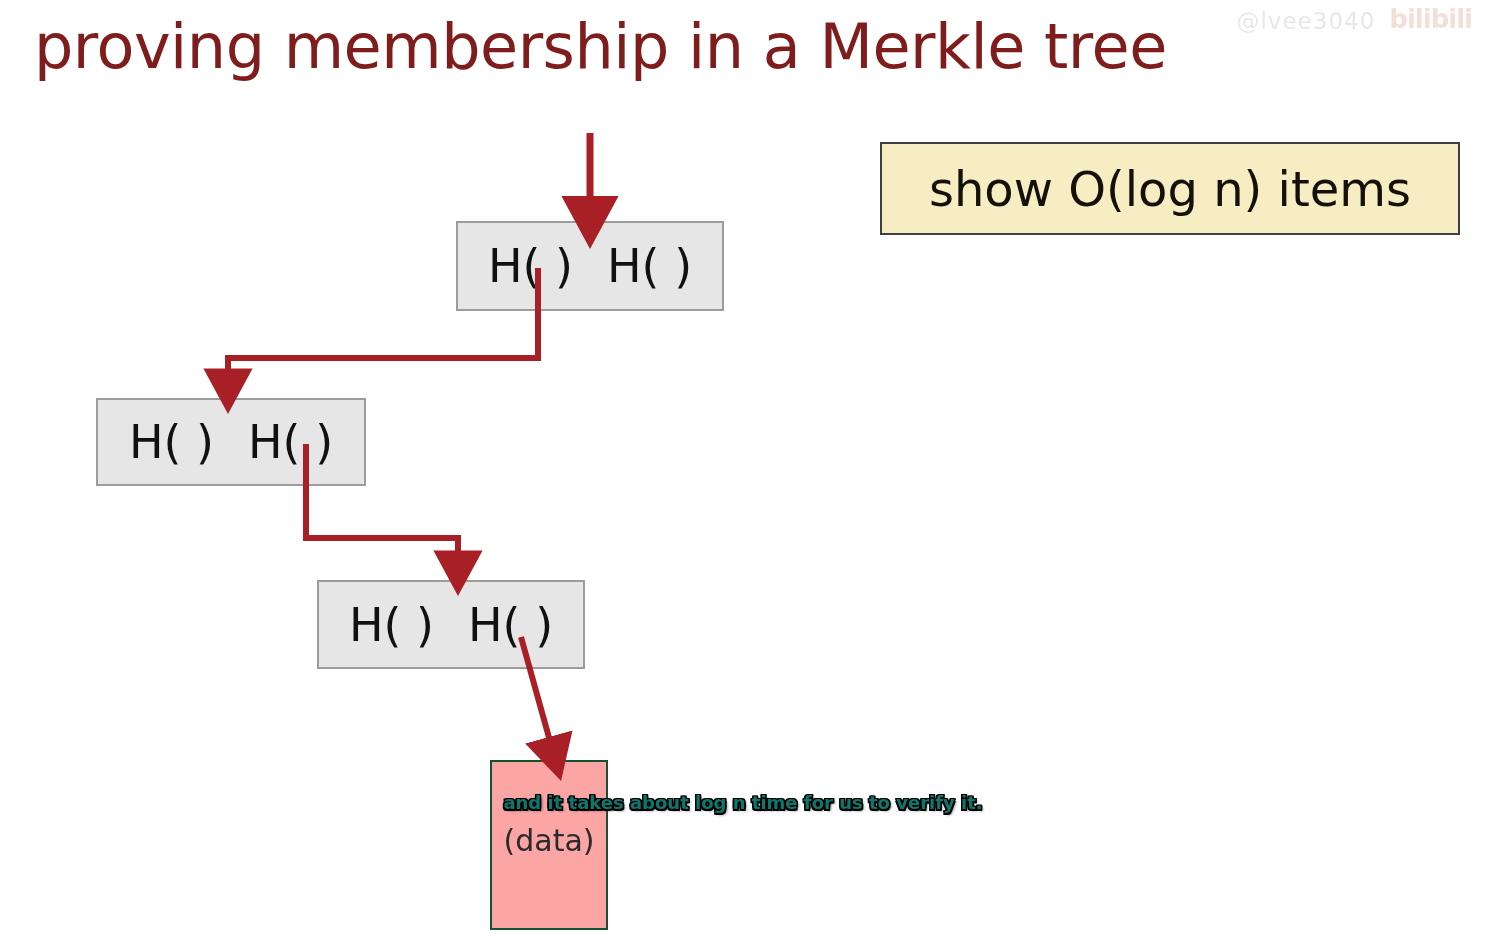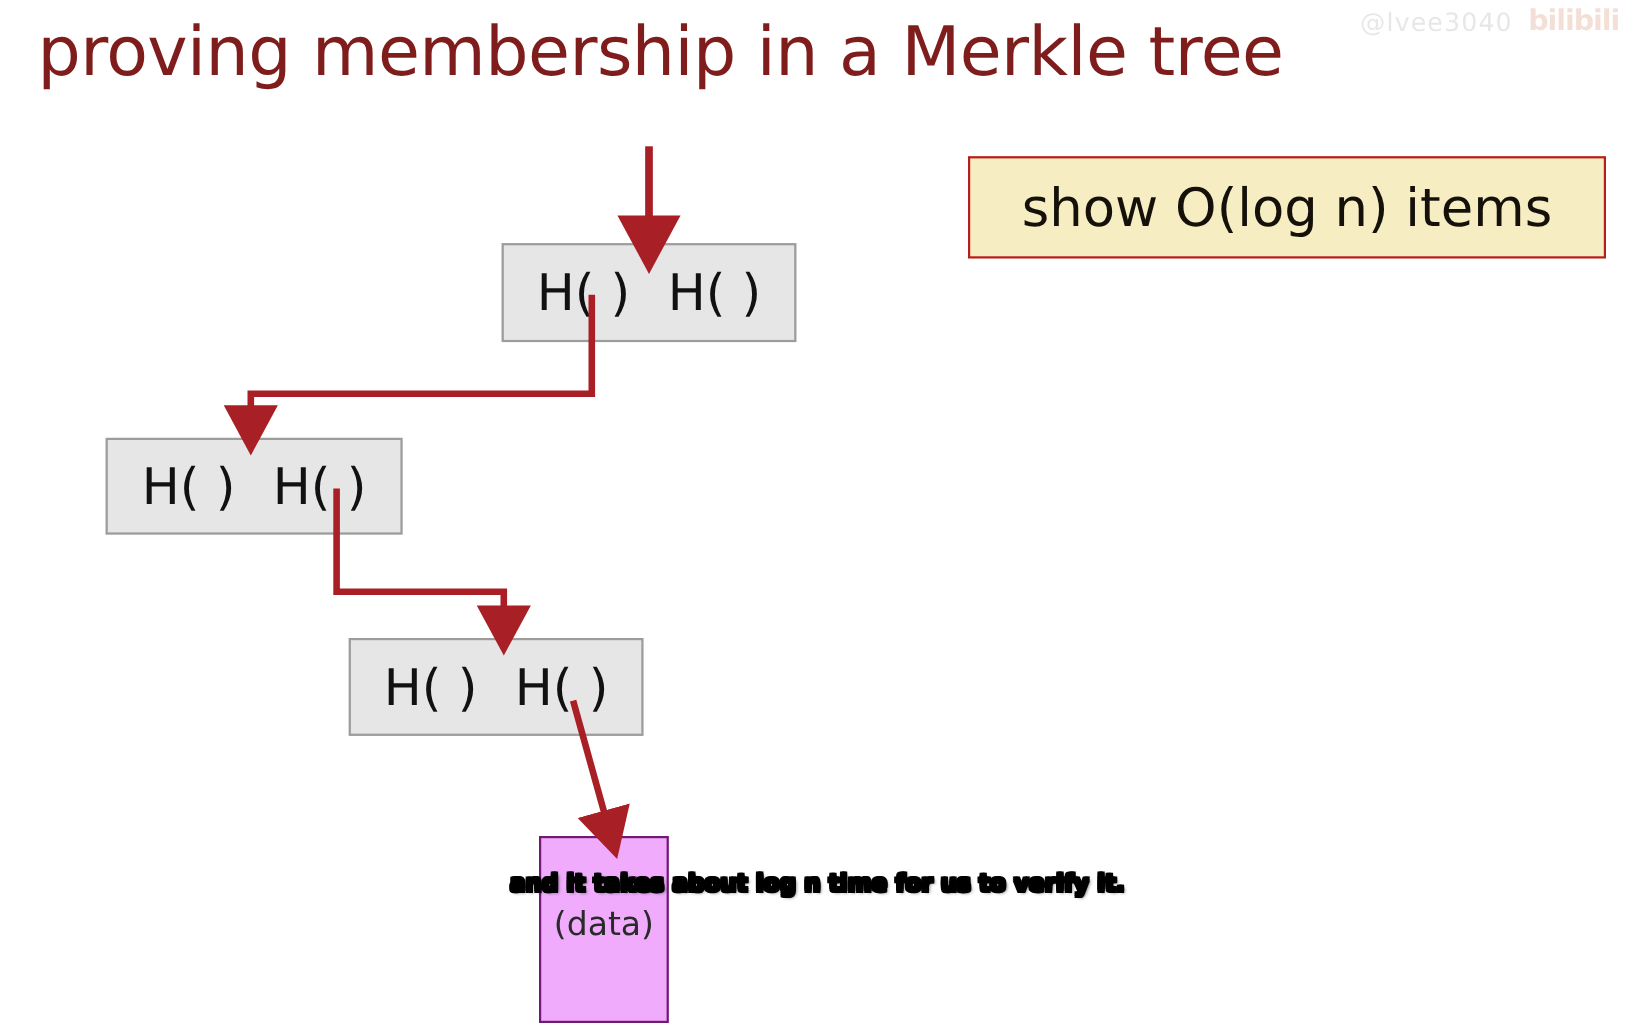--- a/index.html
+++ b/index.html
@@ -59,21 +59,21 @@
   }
 
   
   #callout {
     position: absolute;
     left: 880px;
     top: 142px;
     width: 580px;
     height: 93px;
     background: #f6eec2;
-    border: 2px solid #b91c1c;
+    border: 2px solid #404040;
     box-sizing: border-box;
     display: flex;
     align-items: center;
     justify-content: center;
   }
   #callout .callout-text {
     font-size: 48px;
     color: #15110a;
     font-family: "DejaVu Sans", sans-serif;
     white-space: nowrap;
@@ -102,22 +102,22 @@
   #node-level2 { left:  96px; top: 398px; width: 270px; height: 88px; }
   #node-level3 { left: 317px; top: 580px; width: 268px; height: 89px; }
 
   
   #data-box {
     position: absolute;
     left: 490px;
     top: 760px;
     width: 118px;
     height: 170px;
-    background: #f0abfc;
-    border: 2px solid #701a75;
+    background: #fca5a5;
+    border: 2px solid #14532d;
     box-sizing: border-box;
     display: flex;
     align-items: center;
     justify-content: center;
   }
   #data-box .data-text {
     font-size: 30px;
     color: #2a2a2a;
     font-family: "DejaVu Sans", sans-serif;
     margin-top: -10px;
@@ -149,23 +149,23 @@
     text-shadow:
       -2px -2px 0 #000, 2px -2px 0 #000,
       -2px  2px 0 #000, 2px  2px 0 #000,
        0   -2px 0 #000, 0    2px 0 #000,
       -2px  0   0 #000, 2px  0   0 #000,
        3px  3px 4px rgba(0,0,0,.55);
     white-space: nowrap;
   }
   #subtitle-en {
     margin-top: 8px;
-    font-size: 21px;
+    font-size: 18px;
     line-height: 34px;
-    color: #000000;
+    color: #0f766e;
     font-family: "DejaVu Sans", sans-serif;
     font-weight: bold;
     text-shadow:
       -1.5px -1.5px 0 #000, 1.5px -1.5px 0 #000,
       -1.5px  1.5px 0 #000, 1.5px  1.5px 0 #000,
        0     -1.5px 0 #000, 0      1.5px 0 #000,
       -1.5px  0     0 #000, 1.5px  0     0 #000,
        2px    2px   3px rgba(0,0,0,.55);
     white-space: nowrap;
   }

